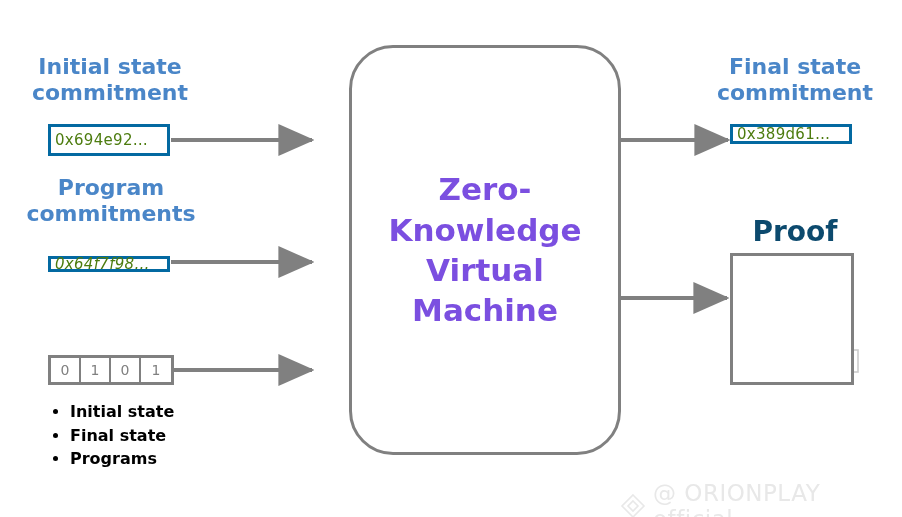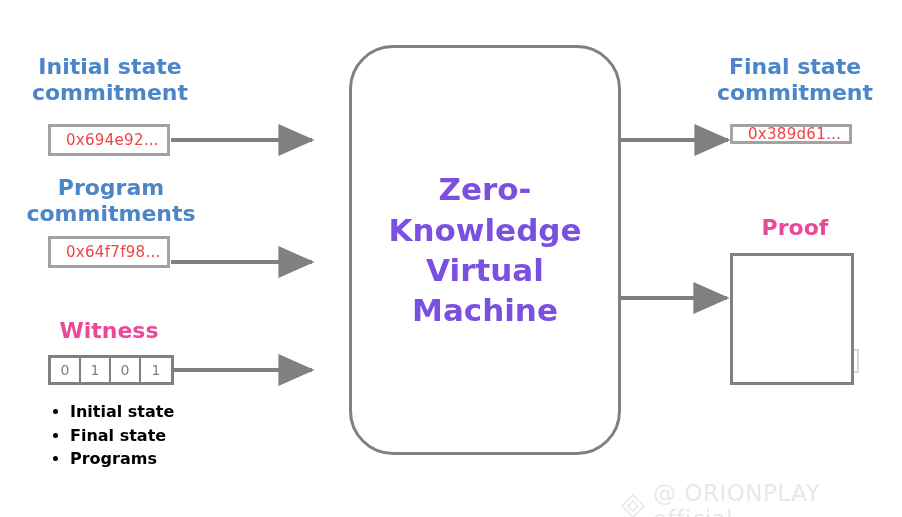--- a/index.html
+++ b/index.html
@@ -16,32 +16,32 @@
     font-family: "DejaVu Sans", "Liberation Sans", sans-serif;
   }
   .lbl {
     position: absolute;
     font-weight: bold;
     line-height: 1.18;
     text-align: center;
     white-space: pre-line;
   }
   .lbl-blue { color: #4a86c8; font-size: 22px; }
-  .lbl-purple { color: #ec4899; font-size: 22px; }
+  .lbl-purple { color: #0c4a6e; font-size: 28px; }
 
   .hexbox {
     position: absolute;
     box-sizing: border-box;
-    border: 3px solid #a3a3a3;
-    background: #ffffff;
-    color: #ef4444;
+    border: 3px solid #0369a1;
+    background: #ffffff;
+    color: #4d7c0f;
     font-size: 15px;
     display: flex;
     align-items: center;
-    padding-left: 15px;
+    padding-left: 4px;
     letter-spacing: 0.3px;
   }
 
   .witness-row {
     position: absolute;
     box-sizing: border-box;
     border: 3px solid #808080;
     background: #ffffff;
     display: flex;
   }
@@ -158,23 +158,22 @@
       <rect x="836" y="350" width="22" height="22"></rect>
     </g>
   </svg>
 
   <div class="lbl lbl-blue" style="left:20px; top:54px; width:180px;">Initial state
 commitment</div>
   <div class="hexbox" style="left:48px; top:124px; width:122px; height:32px;">0x694e92…</div>
 
   <div class="lbl lbl-blue" style="left:18px; top:175px; width:186px;">Program
 commitments</div>
-  <div class="hexbox" style="left:48px; top:236px; width:122px; height:32px;">0x64f7f98…</div>
-
-  <div class="lbl lbl-purple" style="left:44px; top:318px; width:130px;">Witness</div>
+  <div class="hexbox" style="left:48px; top:256px; width:122px; height:16px;font-style:italic;">0x64f7f98…</div>
+
   <div class="witness-row" style="left:48px; top:355px; height:30px;">
     <div class="witness-cell">0</div>
     <div class="witness-cell">1</div>
     <div class="witness-cell">0</div>
     <div class="witness-cell">1</div>
   </div>
 
   <ul class="bullets" style="left:48px; top:400px;">
     <li>Initial state</li>
     <li>Final state</li>

